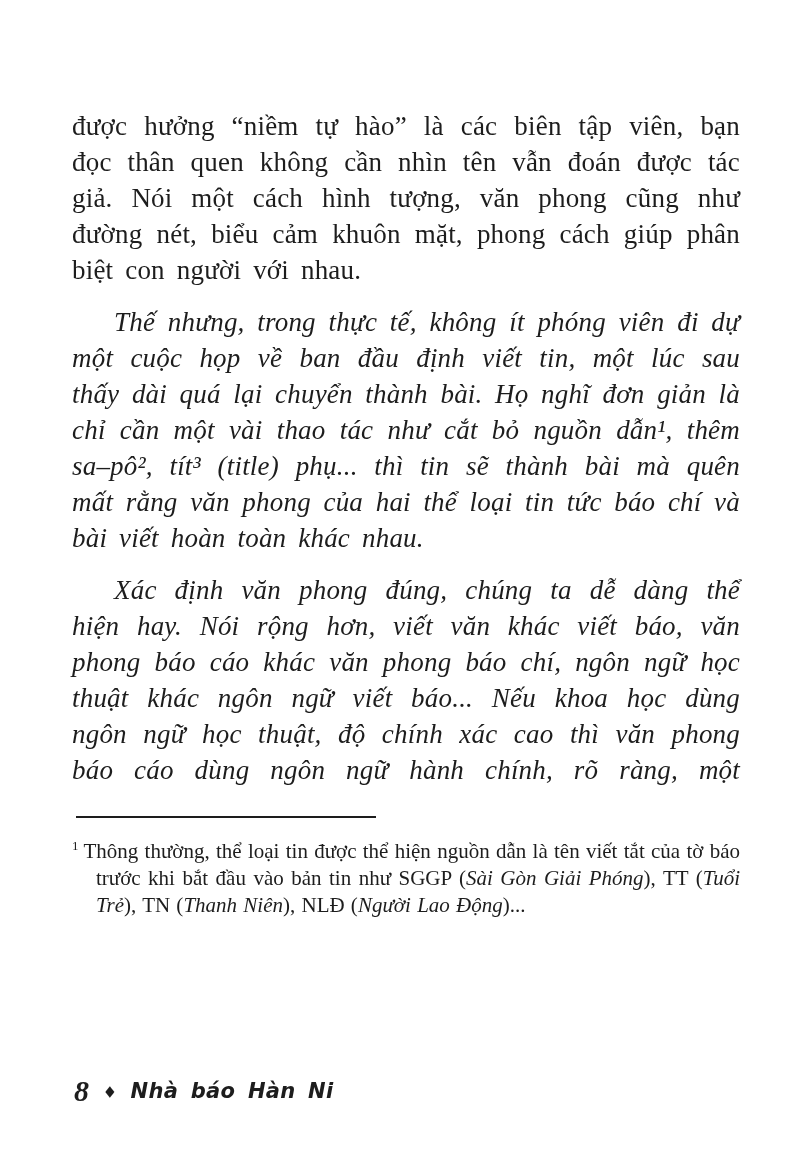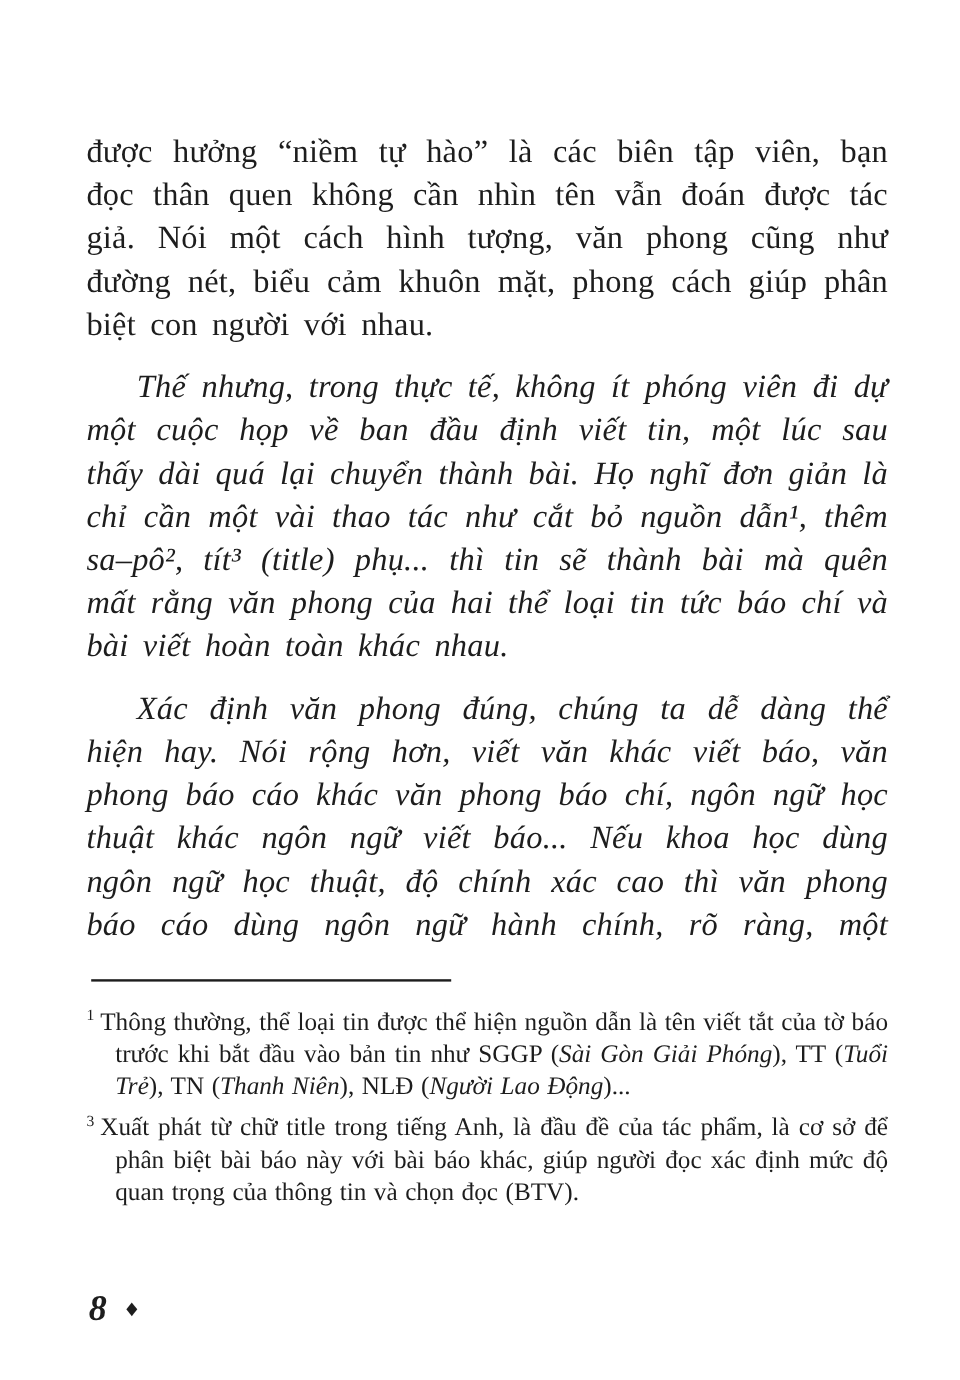--- a/index.html
+++ b/index.html
@@ -97,24 +97,22 @@
     <p class="para indent">Thế nhưng, trong thực tế, không ít phóng viên đi dự một cuộc họp về ban đầu định viết tin, một lúc sau thấy dài quá lại chuyển thành bài. Họ nghĩ đơn giản là chỉ cần một vài thao tác như cắt bỏ nguồn dẫn¹, thêm sa–pô², tít³ (title) phụ... thì tin sẽ thành bài mà quên mất rằng văn phong của hai thể loại tin tức báo chí và bài viết hoàn toàn khác nhau.</p>
 
     <p class="para indent justify-last">Xác định văn phong đúng, chúng ta dễ dàng thể hiện hay. Nói rộng hơn, viết văn khác viết báo, văn phong báo cáo khác văn phong báo chí, ngôn ngữ học thuật khác ngôn ngữ viết báo... Nếu khoa học dùng ngôn ngữ học thuật, độ chính xác cao thì văn phong báo cáo dùng ngôn ngữ hành chính, rõ ràng, một</p>
 
     <div class="fn-sep"></div>
 
     <div>
       <div class="footnote">
         <sup class="fn-marker">1</sup><span><span>Thông thường, thể loại tin được thể hiện nguồn dẫn là tên viết tắt của tờ báo trước khi bắt đầu vào bản tin như SGGP (</span><span style="font-style: italic;">Sài Gòn Giải Phóng</span><span>), TT (</span><span style="font-style: italic;">Tuổi Trẻ</span><span>), TN (</span><span style="font-style: italic;">Thanh Niên</span><span>), NLĐ (</span><span style="font-style: italic;">Người Lao Động</span><span>)...</span></span>
       </div>
-      <div class="footnote">
-        <sup class="fn-marker">3</sup><span><span>Xuất phát từ chữ title trong tiếng Anh, là đầu đề của tác phẩm, là cơ sở để phân biệt bài báo này với bài báo khác, giúp người đọc xác định mức độ quan trọng của thông tin và chọn đọc (BTV).</span></span>
-      </div>
     </div>
 
   </div>
 
   <div class="footer">
     <span class="page-num">8</span>
     <span class="diamond">◆</span>
+    <span class="book-title">Nhà báo Hàn Ni</span>
   </div>
 </div>
 
 </body></html>

